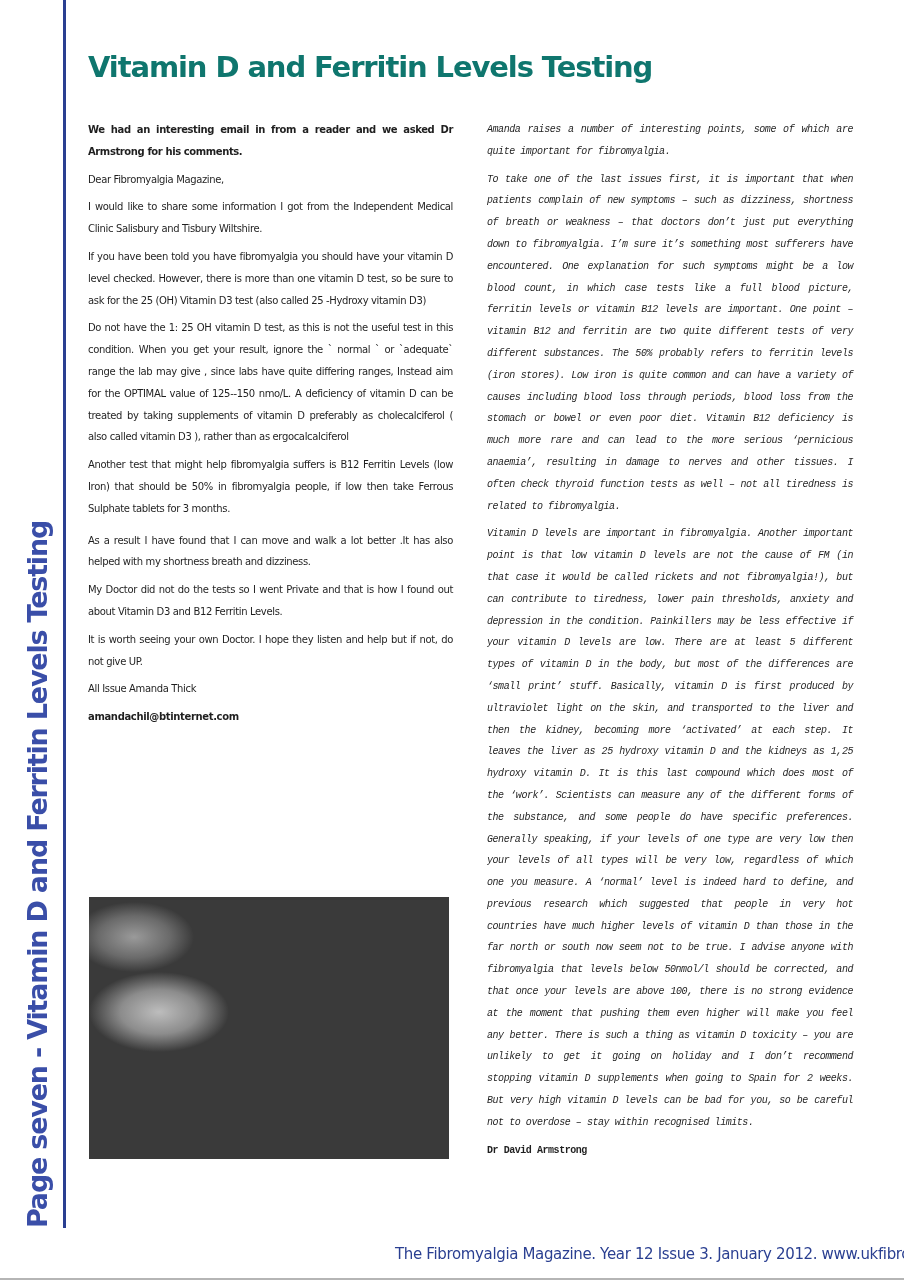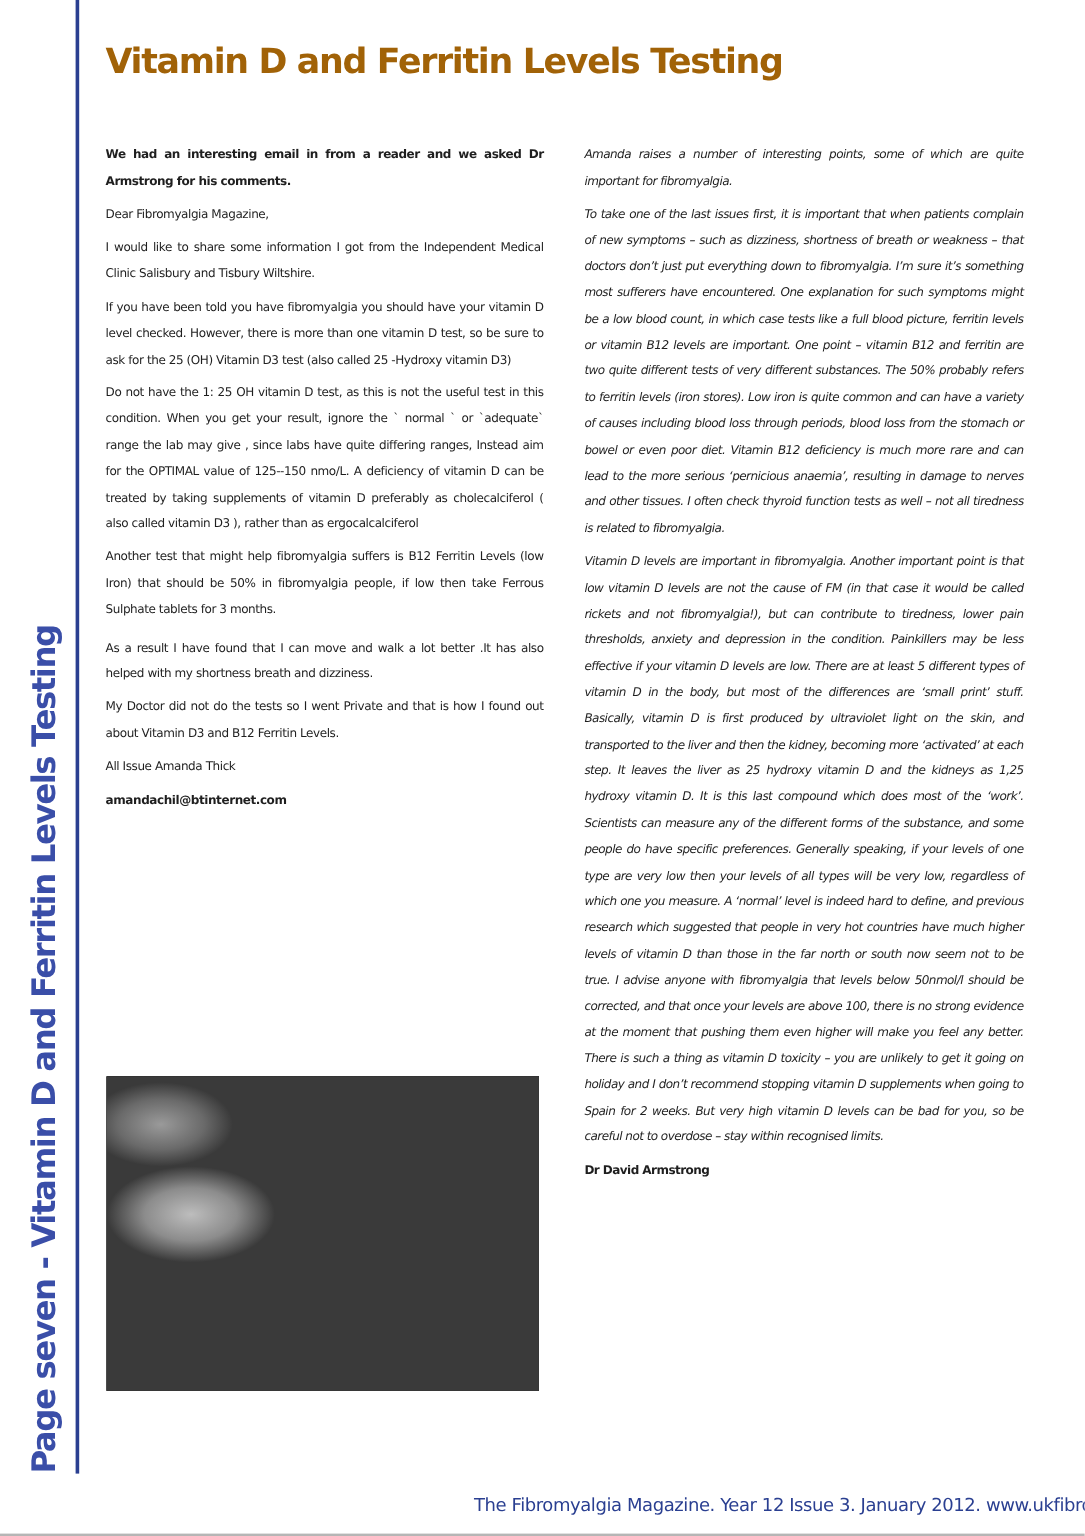--- a/index.html
+++ b/index.html
@@ -14,33 +14,33 @@
   }
   .side-title {
     position: absolute; left: 22px; top: 1228px;
     transform-origin: 0 0; transform: rotate(-90deg);
     white-space: nowrap;
     font-family: "DejaVu Sans", sans-serif; font-weight: bold;
     font-size: 27px; letter-spacing: -1.2px; color: #3a4ea8;
     width: 680px;
   }
   .page-title {
-    position: absolute; left: 88px; top: 34px; margin: 0;
+    position: absolute; left: 88px; top: 50px; margin: 0;
     font-family: "DejaVu Sans", sans-serif; font-weight: bold;
-    font-size: 29px; letter-spacing: -1.1px; color: #a16207;
+    font-size: 29px; letter-spacing: -1.1px; color: #0f766e;
     white-space: nowrap;
   }
   .col {
     position: absolute; top: 119px;
     font-size: 10px; line-height: 21.8px; text-align: justify;
     letter-spacing: -0.35px;
   }
   .col p { margin: 0 0 6px 0; }
   .col-left { left: 88px; width: 365px; }
-  .col-right { left: 487px; width: 366px; font-style: italic; letter-spacing: -0.45px; }
+  .col-right { left: 487px; width: 366px; font-style: italic; letter-spacing: -0.45px; font-family: Liberation Mono, monospace; }
   .intro { font-weight: bold; letter-spacing: -0.4px; }
   .email { font-weight: bold; }
   .sig { font-weight: bold; font-style: normal; }
   .photo {
     position: absolute; left: 89px; top: 897px; width: 360px; height: 262px;
     background:
       radial-gradient(ellipse 60px 35px at 45px 40px, #9a9a9a 0%, #6a6a6a 60%, transparent 100%),
       radial-gradient(ellipse 70px 40px at 70px 115px, #bdbdbd 0%, #8c8c8c 55%, #3a3a3a 100%),
       radial-gradient(ellipse 70px 38px at 100px 220px, #c8c8c8 0%, #909090 55%, #2e2e2e 100%),
       radial-gradient(ellipse 95px 34px at 150px 160px, #d0d0d0 0%, #9a9a9a 50%, #1d1d1d 100%),
@@ -69,20 +69,21 @@
 
 <div class="col col-left">
   <p class="intro">We had an interesting email in from a reader and we asked Dr Armstrong for his comments.</p>
   <p>Dear Fibromyalgia Magazine,</p>
   <p>I would like to share some information I got from the Independent Medical Clinic Salisbury and Tisbury Wiltshire.</p>
   <p style="">If you have been told you have fibromyalgia you should have your vitamin D level checked. However, there is more than one vitamin D test, so be sure to ask for the 25 (OH) Vitamin D3 test (also called 25 -Hydroxy vitamin D3)</p>
   <p>Do not have the 1: 25 OH vitamin D test, as this is not the useful test in this condition. When you get your result, ignore the ` normal ` or `adequate` range the lab may give , since labs have quite differing ranges, Instead aim for the OPTIMAL value of 125--150 nmo/L. A deficiency of vitamin D can be treated by taking supplements of vitamin D preferably as cholecalciferol ( also called vitamin D3 ), rather than as ergocalcalciferol</p>
   <p style="margin-bottom:10px">Another test that might help fibromyalgia suffers is B12 Ferritin Levels (low Iron) that should be 50% in fibromyalgia people, if low then take Ferrous Sulphate tablets for 3 months.</p>
   <p>As a result I have found that I can move and walk a lot better .It has also helped with my shortness breath and dizziness.</p>
   <p>My Doctor did not do the tests so I went Private and that is how I found out about Vitamin D3 and B12 Ferritin Levels.</p>
+  <p>It is worth seeing your own Doctor. I hope they listen and help but if not, do not give UP.</p>
   <p>All Issue Amanda Thick</p>
   <p class="email">amandachil@btinternet.com</p>
 </div>
 
 <div class="photo"></div>
 
 <div class="col col-right">
   <p>Amanda raises a number of interesting points, some of which are quite important for fibromyalgia.</p>
   <p>To take one of the last issues first, it is important that when patients complain of new symptoms – such as dizziness, shortness of breath or weakness – that doctors don’t just put everything down to fibromyalgia. I’m sure it’s something most sufferers have encountered. One explanation for such symptoms might be a low blood count, in which case tests like a full blood picture, ferritin levels or vitamin B12 levels are important. One point – vitamin B12 and ferritin are two quite different tests of very different substances. The 50% probably refers to ferritin levels (iron stores). Low iron is quite common and can have a variety of causes including blood loss through periods, blood loss from the stomach or bowel or even poor diet. Vitamin B12 deficiency is much more rare and can lead to the more serious ‘pernicious anaemia’, resulting in damage to nerves and other tissues. I often check thyroid function tests as well – not all tiredness is related to fibromyalgia.</p>
   <p>Vitamin D levels are important in fibromyalgia.  Another important point is that low vitamin D levels are not the cause of FM (in that case it would be called rickets and not fibromyalgia!), but can contribute to tiredness, lower pain thresholds, anxiety and depression in the condition. Painkillers may be less effective if your vitamin D levels are low. There are at least 5 different types of vitamin D in the body, but most of the differences are ‘small print’ stuff. Basically, vitamin D is first produced by ultraviolet light on the skin, and transported to the liver and then the kidney, becoming more ‘activated’ at each step. It leaves the liver as 25 hydroxy vitamin D and the kidneys as 1,25 hydroxy vitamin D. It is this last compound which does most of the ‘work’. Scientists can measure any of the different forms of the substance, and some people do have specific preferences. Generally speaking, if your levels of one type are very low then your levels of all types will be very low, regardless of which one you measure. A ‘normal’ level is indeed hard to define, and previous research which suggested that people in very hot countries have much higher levels of vitamin D than those in the far north or south now seem not to be true. I advise anyone with fibromyalgia that levels below 50nmol/l should be corrected, and that once your levels are above 100, there is no strong evidence at the moment that pushing them even higher will make you feel any better. There is such a thing as vitamin D toxicity – you are unlikely to get it going on holiday and I don’t recommend stopping vitamin D supplements when going to Spain for 2 weeks. But very high vitamin D levels can be bad for you, so be careful not to overdose – stay within recognised limits.</p>

